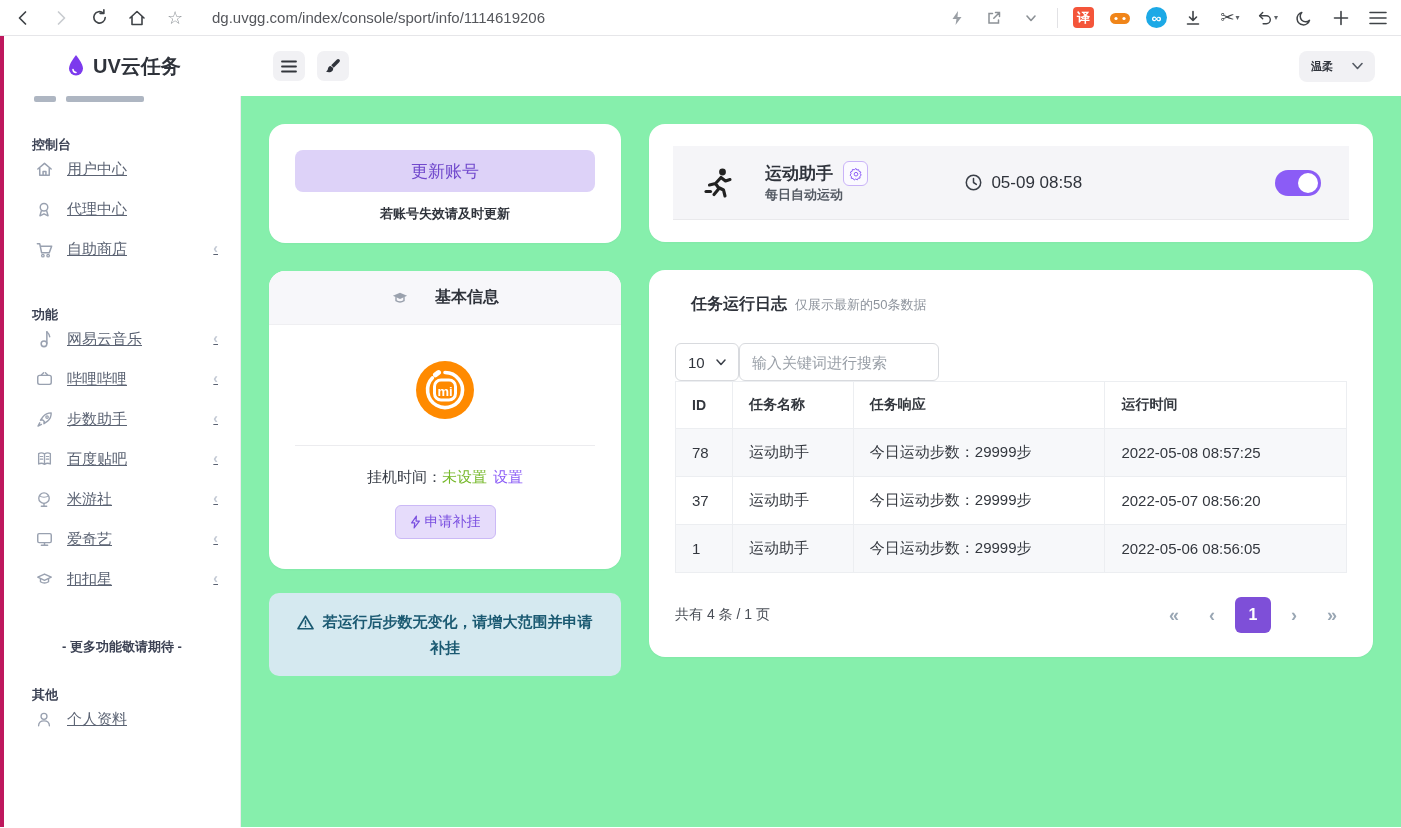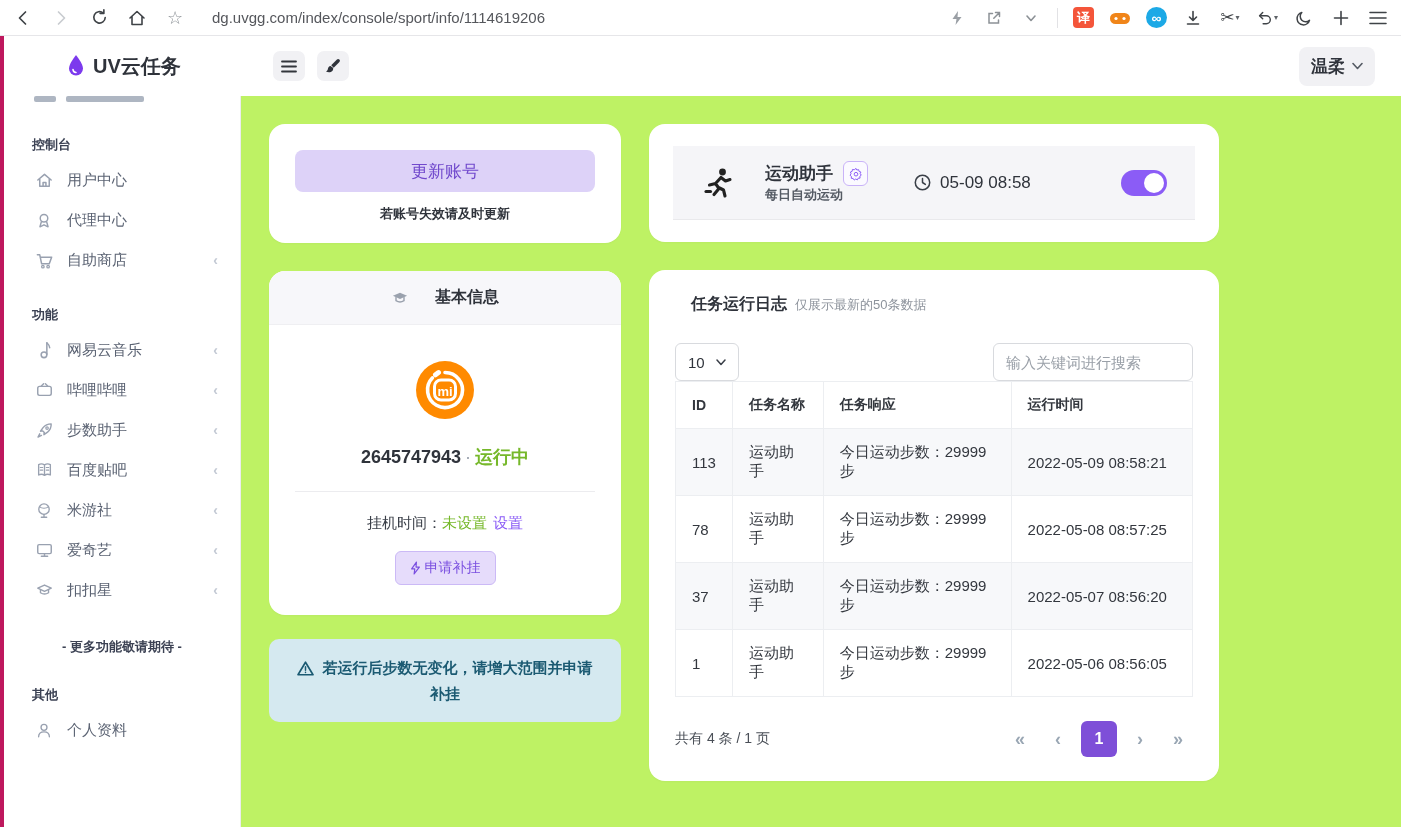--- a/index.html
+++ b/index.html
@@ -25,38 +25,38 @@
   
   #app { height:791px; border-left:4px solid #be185d; display:flex; flex-direction:column; }
   .app-header { height:60px; background:#fff; display:flex; align-items:center; flex:none; }
   .logo { width:237px; flex:none; display:flex; align-items:center; gap:7px; padding-left:62px; }
   .logo-text { font-size:20px; font-weight:bold; color:#2f333b; }
   .hbtn { width:32px; height:30px; border:none; border-radius:7px; background:#f1f1f4;
     display:inline-flex; align-items:center; justify-content:center; cursor:pointer; }
   .hbtn + .hbtn { margin-left:12px; }
   .hbtn:first-of-type { margin-left:32px; }
   .user-chip { margin-left:auto; margin-right:26px; background:#f1f1f4; border-radius:8px;
-    padding:8px 12px; display:flex; align-items:center; gap:7px; font-size:17px; font-weight:bold;
+    padding:8px 12px; display:flex; align-items:center; gap:19px; font-size:11px; font-weight:bold;
     color:#2f333b; cursor:pointer; }
 
   .app-body { flex:1; display:flex; min-height:0; }
 
   
   .sidebar { width:237px; flex:none; background:#fff; border-right:1px solid #ececef; overflow:hidden; }
   .clip-item { height:14px; overflow:hidden; padding-left:30px; display:flex; gap:10px; align-items:flex-start; }
   .clip-bar { height:6px; border-radius:2px; background:#aeb6c2; margin-top:0; }
   .side-section { padding:26px 0 6px 28px; font-size:13px; font-weight:bold; color:#3c4254; }
-  .side-item { height:40px; display:flex; align-items:center; padding:0 22px 0 30px; cursor:pointer; color:#5b6373; }
+  .side-item { height:40px; display:flex; padding:0 22px 0 30px; cursor:pointer; color:#5b6373;text-decoration:underline; }
   .si-icon { width:20px; display:inline-flex; justify-content:center; color:#99a1b0; flex:none; }
   .si-label { font-size:15px; margin-left:13px; flex:1; }
   .si-chev { color:#c3c9d4; font-size:14px; font-weight:bold; }
   .more-note { text-align:center; font-size:13px; font-weight:bold; color:#3c4254; margin:28px 0 4px; }
 
   
-  .main { flex:1; background:#bef264; padding:28px 28px 0 28px; display:flex; flex-direction:row; overflow:hidden; }
+  .main { flex:1; background:#86efac; padding:28px 28px 0 28px; display:flex; flex-direction:column; overflow:hidden; }
   .columns { display:flex; gap:28px; align-items:flex-start; }
   .col-left { width:352px; flex:none; }
   .col-right { flex:1; min-width:0; }
   .card { background:#fff; border-radius:16px; box-shadow:0 1px 2px rgba(40,40,60,0.03); }
 
   
   .account-card { padding:26px 26px 20px; text-align:center; margin-bottom:28px; }
   .update-btn { width:100%; height:42px; background:#ddd2f8; color:#7048cc; border:none;
     border-radius:8px; font-size:17px; cursor:pointer; font-family:inherit; }
   .account-note { margin-top:13px; font-size:13px; font-weight:bold; color:#2f333b; }
@@ -96,21 +96,21 @@
   .sport-sub { font-size:13px; font-weight:600; color:#555b64; margin-top:0; }
   .sport-time { margin:0 auto; display:flex; align-items:center; gap:8px; font-size:17px; font-weight:500; color:#2f333b; }
   .toggle { width:46px; height:26px; border-radius:13px; background:#8b5cf6; position:relative; cursor:pointer; flex:none; margin-left:auto; }
   .toggle .knob { position:absolute; top:3px; right:3px; width:20px; height:20px; border-radius:50%; background:#fff; }
 
   
   .log-card { padding:24px 26px 24px; }
   .log-title-row { display:flex; align-items:baseline; gap:8px; }
   .log-title { font-size:16px; font-weight:bold; color:#2f333b;margin-left:16px; }
   .log-note { font-size:13px; color:#8d939c; }
-  .log-controls { margin-top:28px; display:flex; justify-content:space-between; align-items:center; }
+  .log-controls { margin-top:28px; display:flex; align-items:center; }
   .pg-select { width:64px; height:38px; border:1px solid #d8dade; border-radius:6px; background:#fff;
     display:flex; align-items:center; justify-content:space-between; padding:0 12px; font-size:15px;
     color:#2f333b; cursor:pointer; }
   .search-input { width:200px; height:38px; border:1px solid #d8dade; border-radius:6px; padding:0 12px;
     font-size:15px; color:#333; font-family:inherit; outline:none; }
   .search-input::placeholder { color:#9aa0a8; }
   table.log { width:100%; border-collapse:collapse; font-size:15px; color:#33373e; }
   table.log th, table.log td { border:1px solid #eceef1; padding:14px 16px; text-align:left; }
   table.log th { font-size:14px; font-weight:bold; }
   table.log tbody tr:nth-child(odd) { background:#f7f8fa; }
@@ -402,23 +402,20 @@
             </div>
             <div class="info-body">
               <div class="mi-logo">
                 <svg width="58" height="58" viewBox="0 0 58 58">
                   <circle cx="29" cy="29" r="29" fill="#ff8a00"></circle>
                   <path d="M29 11.5 A17.5 17.5 0 1 1 16.5 16.8" fill="none" stroke="#fff" stroke-width="3.6" stroke-linecap="round"></path>
                   <path d="M19.5 13.8 L22.5 11.6" stroke="#fff" stroke-width="5" stroke-linecap="round"></path>
                   <rect x="18.5" y="19" width="21" height="20" rx="6.5" fill="none" stroke="#fff" stroke-width="3"></rect>
                   <text x="29" y="34.5" font-family="Liberation Sans, DejaVu Sans, sans-serif" font-size="13" font-weight="bold" fill="#fff" text-anchor="middle">mi</text>
                 </svg>
-              </div>
-              <div class="acct-line">
-                <span>2645747943</span><span class="acct-dot">·</span><span class="acct-status">运行中</span>
               </div>
               <hr class="info-hr">
               <div class="hang-line">
                 <span>挂机时间：</span><span class="t-green">未设置</span><span class="t-purple">设置</span>
               </div>
               <button class="apply-btn">
                 <svg width="11" height="14" viewBox="0 0 12 15">
                     <path d="M7 1 L1.8 8.5 H5.2 L4.5 14 L10.2 6.5 H6.6 Z" fill="none" stroke="#7a4fe0" stroke-width="1.3" stroke-linejoin="round"></path>
                   </svg>
                 <span>申请补挂</span>
@@ -494,26 +491,20 @@
               <thead>
                 <tr>
                   <th>ID</th>
                   <th>任务名称</th>
                   <th>任务响应</th>
                   <th>运行时间</th>
                 </tr>
               </thead>
               <tbody>
                 <tr>
-                  <td>113</td>
-                  <td>运动助手</td>
-                  <td>今日运动步数：29999步</td>
-                  <td>2022-05-09 08:58:21</td>
-                </tr>
-                <tr>
                   <td>78</td>
                   <td>运动助手</td>
                   <td>今日运动步数：29999步</td>
                   <td>2022-05-08 08:57:25</td>
                 </tr>
                 <tr>
                   <td>37</td>
                   <td>运动助手</td>
                   <td>今日运动步数：29999步</td>
                   <td>2022-05-07 08:56:20</td>

